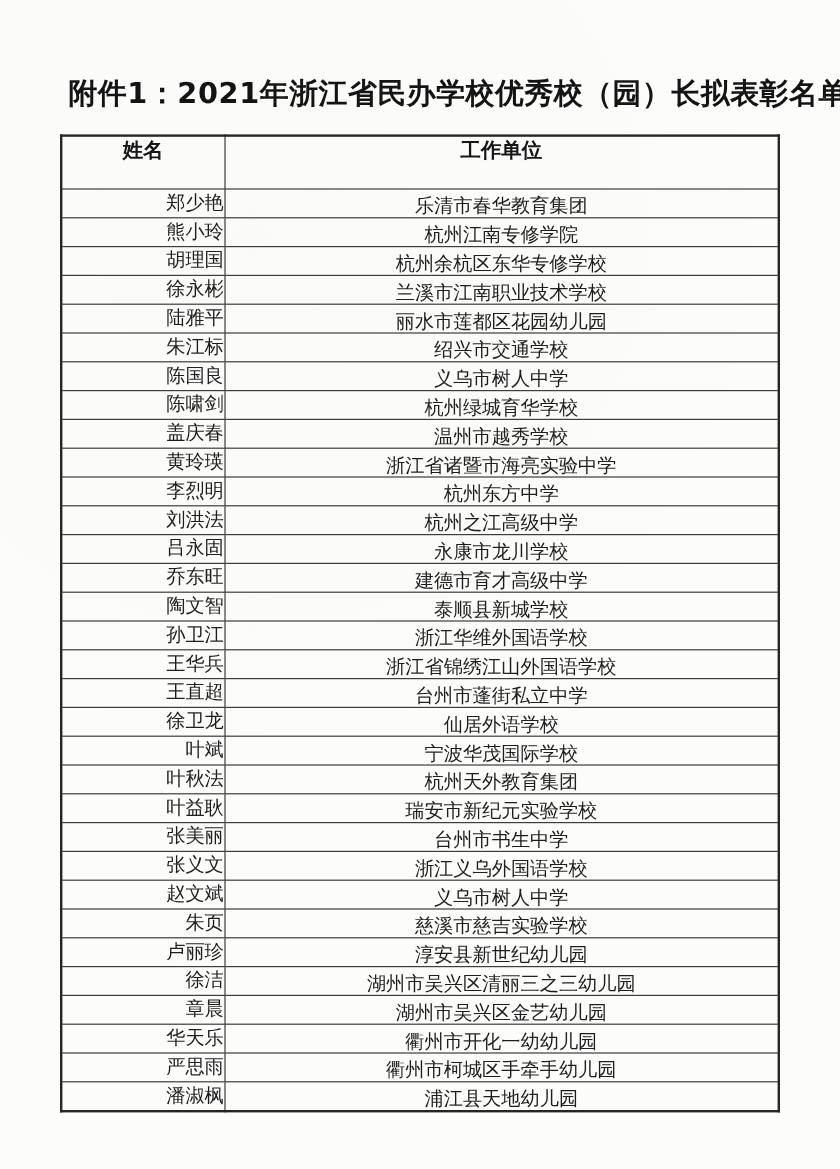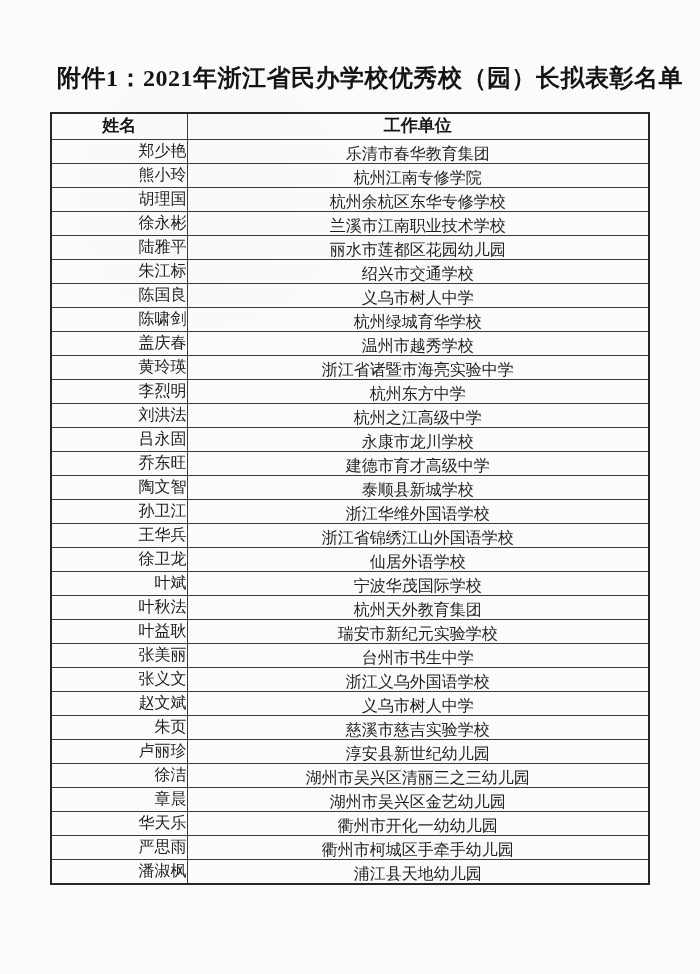--- a/index.html
+++ b/index.html
@@ -14,21 +14,20 @@
     font-family: "DejaVu Sans", sans-serif;
     color: #1d1d1d;
     overflow: hidden;
   }
   .scan-page {
     position: absolute;
     inset: 0;
     background:
       radial-gradient(circle at 30% 20%, rgba(0,0,0,0.008), rgba(0,0,0,0) 60%),
       #fcfcfb;
-    font-family: Liberation Serif, serif;
   }
   .doc-title {
     position: absolute;
     left: 57px;
     top: 62px;
     width: 600px;
     font-size: 24px;
     font-weight: bold;
     letter-spacing: 0.5px;
     color: #141414;
@@ -51,21 +50,21 @@
     white-space: nowrap;
     padding: 0;
   }
   table.roster col.c-name { width: 136px; }
   table.roster col.c-unit { width: 462px; }
   table.roster th {
     height: 23px;
     font-size: 17px;
     font-weight: 600;
     vertical-align: bottom;
-    padding-bottom: 2px;
+    padding-bottom: 20px;
     color: #161616;
   }
   table.roster td {
     height: 20px;
     font-size: 16px;
     line-height: 1.05;
     vertical-align: bottom;
     color: #1e1e1e;
   }
   table.roster td.name-cell { padding-bottom: 3px; text-align: right; }
@@ -152,20 +151,24 @@
         </tr>
         <tr>
           <td class="name-cell">孙卫江</td>
           <td class="unit-cell">浙江华维外国语学校</td>
         </tr>
         <tr>
           <td class="name-cell">王华兵</td>
           <td class="unit-cell">浙江省锦绣江山外国语学校</td>
         </tr>
         <tr>
+          <td class="name-cell">王直超</td>
+          <td class="unit-cell">台州市蓬街私立中学</td>
+        </tr>
+        <tr>
           <td class="name-cell">徐卫龙</td>
           <td class="unit-cell">仙居外语学校</td>
         </tr>
         <tr>
           <td class="name-cell">叶斌</td>
           <td class="unit-cell">宁波华茂国际学校</td>
         </tr>
         <tr>
           <td class="name-cell">叶秋法</td>
           <td class="unit-cell">杭州天外教育集团</td>

